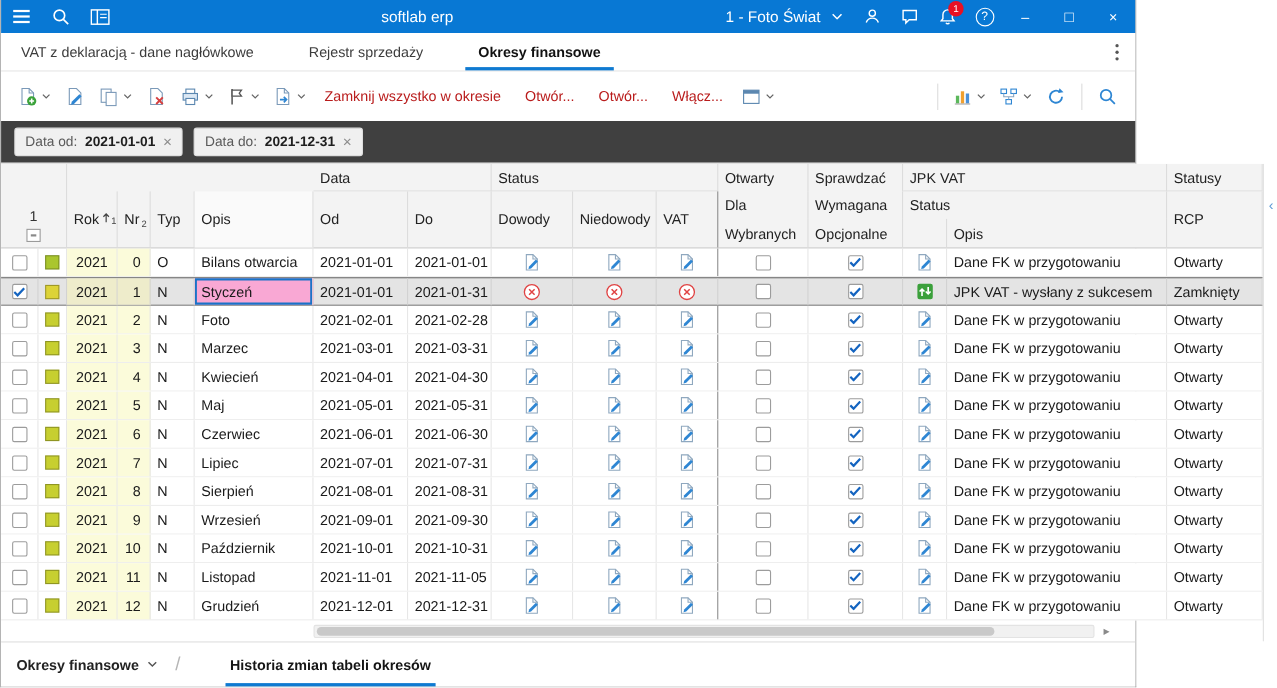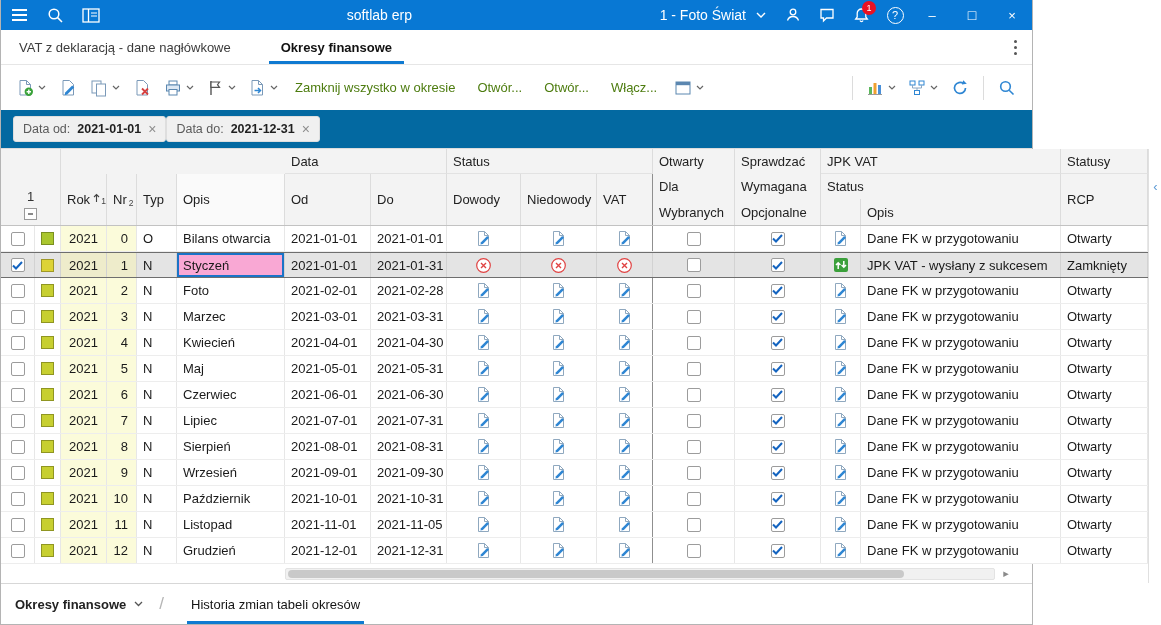--- a/index.html
+++ b/index.html
@@ -25,26 +25,26 @@
   
   .tabrow{height:35px;flex:0 0 35px;display:flex;align-items:stretch;padding-left:6px;border-bottom:1px solid #e6e6e6;background:#fff;position:relative}
   .tab{display:flex;align-items:center;padding:3px 12px 0 12px;margin-right:26px;font-size:13px;color:#3c3c3c;border-bottom:3px solid transparent;cursor:pointer;white-space:nowrap}
   .tab.active{font-weight:bold;color:#111;border-bottom-color:#0f7ad1}
   .overflow{margin-left:auto;width:34px;display:flex;flex-direction:column;align-items:center;justify-content:center;gap:3px;cursor:pointer}
   .overflow i{width:3px;height:3px;border-radius:50%;background:#555}
 
   
   .toolbar{height:45px;flex:0 0 45px;display:flex;align-items:center;padding:0 10px;gap:2px;background:#fff}
   .tbtn{height:32px;min-width:30px;padding:0 5px;display:flex;align-items:center;justify-content:center;gap:4px;background:none;border:none;border-radius:3px;cursor:pointer;white-space:nowrap}
-  .tbtn.text{font-size:13px;color:#4d7c0f;padding:0 10px;font-family:"Liberation Sans",sans-serif}
+  .tbtn.text{font-size:13px;color:#b91c1c;padding:0 10px;font-family:"Liberation Sans",sans-serif}
   .sep{width:1px;height:24px;background:#dcdcdc;margin:0 6px;flex:0 0 1px}
   .push{margin-left:auto}
 
   
-  .chips{height:38px;flex:0 0 38px;display:flex;align-items:center;padding:0 12px;background:#0369a1}
+  .chips{height:38px;flex:0 0 38px;display:flex;align-items:center;gap:10px;padding:0 12px;background:#404040}
   .chip{display:flex;align-items:center;gap:7px;background:#f0f0f0;border:1px solid #dedede;border-radius:3px;height:26px;padding:0 9px;font-size:12.5px;color:#5a5a5a}
   .chip b{color:#1f1f1f;font-weight:bold}
   .chip .x{color:#8d8d8d;font-size:14px;cursor:pointer;line-height:1}
 
   
   .gridwrap{flex:1;position:relative;border-top:1px solid #dcdcdc;background:#fff;
     --cols:34px 26px 46px 30px 40px 108px 86px 76px 74px 76px 56px 82px 86px 40px 200px 87px}
   .ghead{display:grid;width:1147px;grid-template-columns:var(--cols);grid-template-rows:25px 25px 26px;background:#f3f3f3;border-bottom:1px solid #c2c2c2}
   .hc{display:flex;align-items:center;padding:0 6px;font-size:13px;color:#222;border-right:1px solid #dcdcdc;overflow:hidden;white-space:nowrap;cursor:pointer}
   .hc.hg{border-bottom:1px solid #e2e2e2}
@@ -77,21 +77,21 @@
 
   .hscroll{margin:3px 18px 0 284px;height:13px;display:flex;align-items:center;gap:3px}
   .htrack{flex:1;height:12px;background:#f1f1f1;border:1px solid #e3e3e3;position:relative;border-radius:2px;cursor:pointer}
   .hthumb{position:absolute;left:2px;top:1px;height:8px;width:87%;background:#c9c9c9;border-radius:4px;cursor:grab}
   .harrow{width:16px;text-align:center;color:#8a8a8a;font-size:11px;cursor:pointer;background:none;border:none}
 
   
   .footer{height:41px;flex:0 0 41px;border-top:1px solid #d7d7d7;display:flex;align-items:stretch;padding:0 14px;gap:16px;background:#fff}
   .fsel{display:flex;align-items:center;gap:8px;font-weight:bold;font-size:13px;color:#222;cursor:pointer}
   .fslash{display:flex;align-items:center;color:#b5b5b5;font-size:17px}
-  .ftab{display:flex;align-items:center;font-weight:normal;font-size:13px;color:#151515;border-bottom:3px solid #0f7ad1;padding:3px 4px 0 4px;margin-left:7px;cursor:pointer}
+  .ftab{display:flex;align-items:center;font-weight:bold;font-size:13px;color:#151515;border-bottom:3px solid #0f7ad1;padding:3px 4px 0 4px;margin-left:25px;cursor:pointer}
 </style>
 </head>
 <body>
 
 <div class="window">
 
   <div class="titlebar">
     <button class="tb-btn">
       <span class="hamburger">
           <i></i>
@@ -153,20 +153,21 @@
           <span>□</span>
         </button>
       <button class="winctl">
           <span>×</span>
         </button>
     </div>
   </div>
 
   <div class="tabrow">
     <div class="tab">VAT z deklaracją - dane nagłówkowe</div>
+    <div class="tab">Rejestr sprzedaży</div>
     <div class="tab active">Okresy finansowe</div>
     <div class="overflow">
         <i></i>
         <i></i>
         <i></i>
       </div>
   </div>
 
   <div class="toolbar">
     <button class="tbtn">

